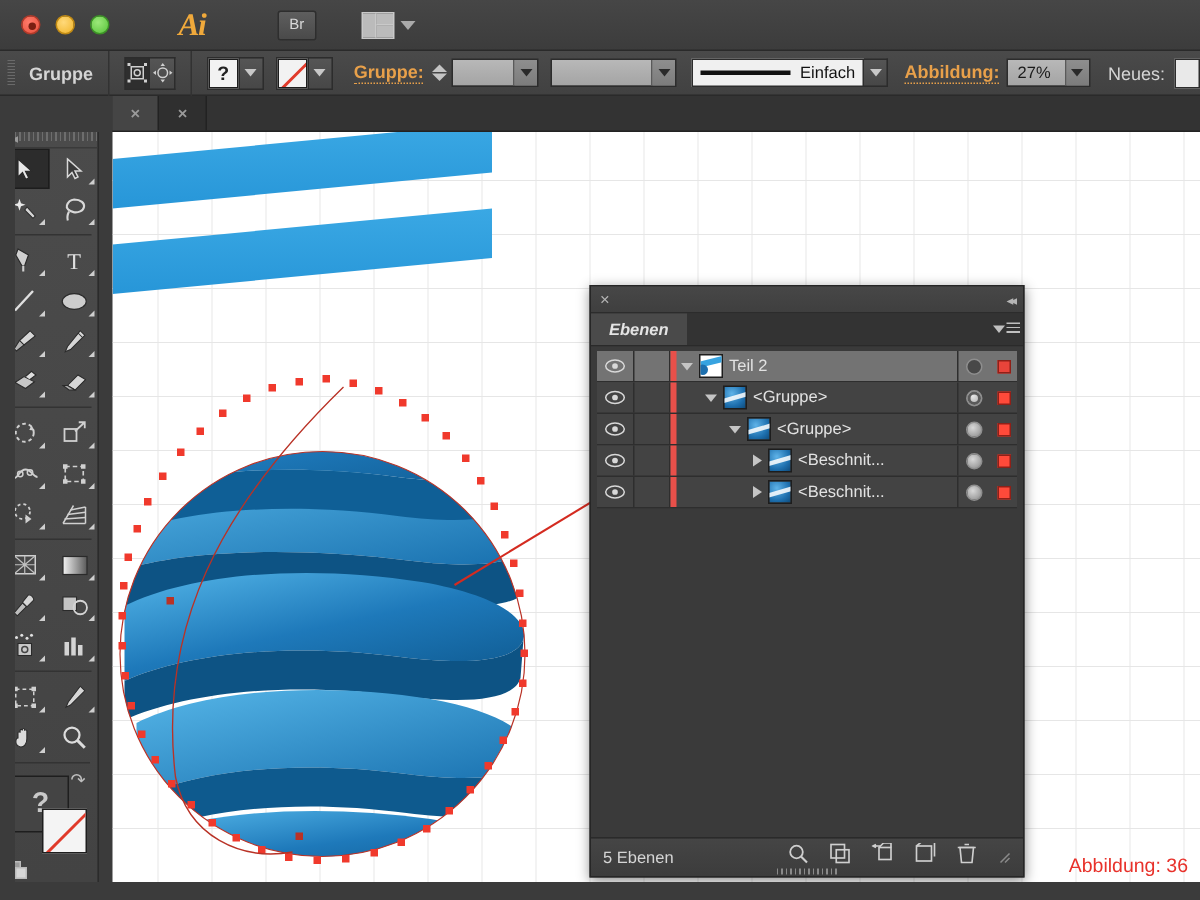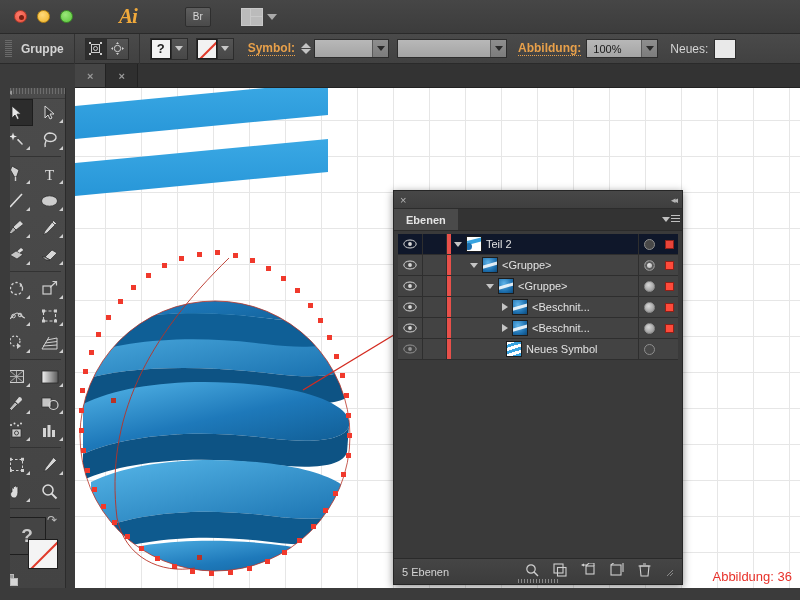--- a/index.html
+++ b/index.html
@@ -246,21 +246,21 @@
   }
   .panel-top .x { color: #b5b5b5; font-size: 11px; }
   .panel-top .cc { color: #b5b5b5; font-size: 9px; letter-spacing: -2px; }
   .panel-tabrow {
     height: 22px; background: #333333; display: flex; align-items: stretch;
     border-bottom: 1px solid #2a2a2a;
   }
   .panel-tab {
     padding: 0 12px; background: #4a4a4a; color: #e4e4e4;
     font-size: 11px; font-weight: bold;
-    display: flex; align-items: center;
+    display: flex; align-items: center; font-style: italic;
   }
   .panel-tabrow .spacer { flex: 1; }
   .panel-menu {
     width: 22px; display: flex; align-items: center; justify-content: center;
     gap: 1px;
   }
   .panel-menu .tri {
     width: 0; height: 0; border-left: 4px solid transparent;
     border-right: 4px solid transparent; border-top: 5px solid #c0c0c0;
   }
@@ -269,21 +269,21 @@
     background: repeating-linear-gradient(#c0c0c0 0 1px, transparent 1px 3px);
   }
   .layers-list {
     flex: 1; background: #3a3a3a; padding: 3px 4px 0 4px; overflow: hidden;
   }
   .lrow {
     height: 21px; display: flex; align-items: stretch;
     border-bottom: 1px solid #2e2e2e; background: #434343;
     position: relative;
   }
-  .lrow.selected { background: #0f172a; }
+  .lrow.selected { background: #737373; }
   .lcol-eye {
     width: 25px; border-right: 1px solid #2e2e2e;
     display: flex; align-items: center; justify-content: center;
   }
   .lcol-lock {
     width: 24px; border-right: 1px solid #2e2e2e;
   }
   .lbar { width: 4px; }
   .lbar.red { background: #e8504a; }
   .lbar.blue { background: #3f7fd0; }
@@ -420,40 +420,47 @@
       <div class="mini-caret"></div>
     </div>
 
     <div style="display:flex;margin-left:8px">
       <div class="sq-btn">
         <div class="swatch-none"></div>
       </div>
       <div class="mini-caret"></div>
     </div>
 
-    <div class="lbl-orange" style="margin-left:14px">Symbol:</div>
+    <div class="lbl-orange" style="margin-left:14px">Gruppe:</div>
 
     <div class="stepper">
       <i class="up"></i>
         <i class="dn"></i>
     </div>
     <div class="combo" style="width:75px;margin-left:3px">
       <div class="val"></div>
       <div class="cbtn"></div>
     </div>
 
     <div class="combo" style="width:110px;margin-left:8px">
       <div class="val"></div>
       <div class="cbtn"></div>
     </div>
 
+    <div style="display:flex;margin-left:10px">
+      <div class="stroke-pv">
+        <div class="ln"></div>
+        <div class="tx">Einfach</div>
+      </div>
+      <div class="mini-caret" style="height:19px"></div>
+    </div>
 
     <div class="lbl-orange" style="margin-left:11px">Abbildung:</div>
     <div class="combo" style="width:72px;margin-left:5px">
-      <div class="val">100%</div>
+      <div class="val">27%</div>
       <div class="cbtn"></div>
     </div>
 
     <div class="ctl-label" style="margin-left:12px;font-weight:normal">Neues:</div>
     <div class="style-sw" style="margin-left:6px"></div>
   </div>
 
   <div class="toolbox">
     <div class="tb-grip"></div>
     <div class="tool-grid">
@@ -925,39 +932,20 @@
           <span class="lname">&lt;Beschnit...</span>
         </div>
         <div class="lcol-target">
             <span class="tgt filled"></span>
           </div>
         <div class="lcol-sel">
             <span class="selsq bright"></span>
           </div>
       </div>
 
-      <div class="lrow">
-        <div class="lcol-eye">
-          <svg width="14" height="10" viewBox="0 0 14 10" opacity="0.55">
-              <ellipse cx="7" cy="5" rx="6.2" ry="4" fill="none" stroke="#d8d8d8" stroke-width="1"></ellipse>
-              <circle cx="7" cy="5" r="1.9" fill="#d8d8d8"></circle>
-            </svg>
-        </div>
-        <div class="lcol-lock"></div>
-        <div class="lbar red"></div>
-        <div class="lmain" style="padding-left:40px">
-          <span class="disc none"></span>
-          <span class="thumb symbol"></span>
-          <span class="lname">Neues Symbol</span>
-        </div>
-        <div class="lcol-target">
-            <span class="tgt"></span>
-          </div>
-        <div class="lcol-sel"></div>
-      </div>
 
     </div>
 
     <div class="panel-foot">
       <span class="foot-count">5 Ebenen</span>
       <span>
         <svg width="14" height="14" viewBox="0 0 14 14">
             <circle cx="6" cy="6" r="4.2" fill="none" stroke="#cfcfcf" stroke-width="1.2"></circle>
             <line x1="9" y1="9" x2="13" y2="13" stroke="#cfcfcf" stroke-width="1.4"></line>
           </svg>

